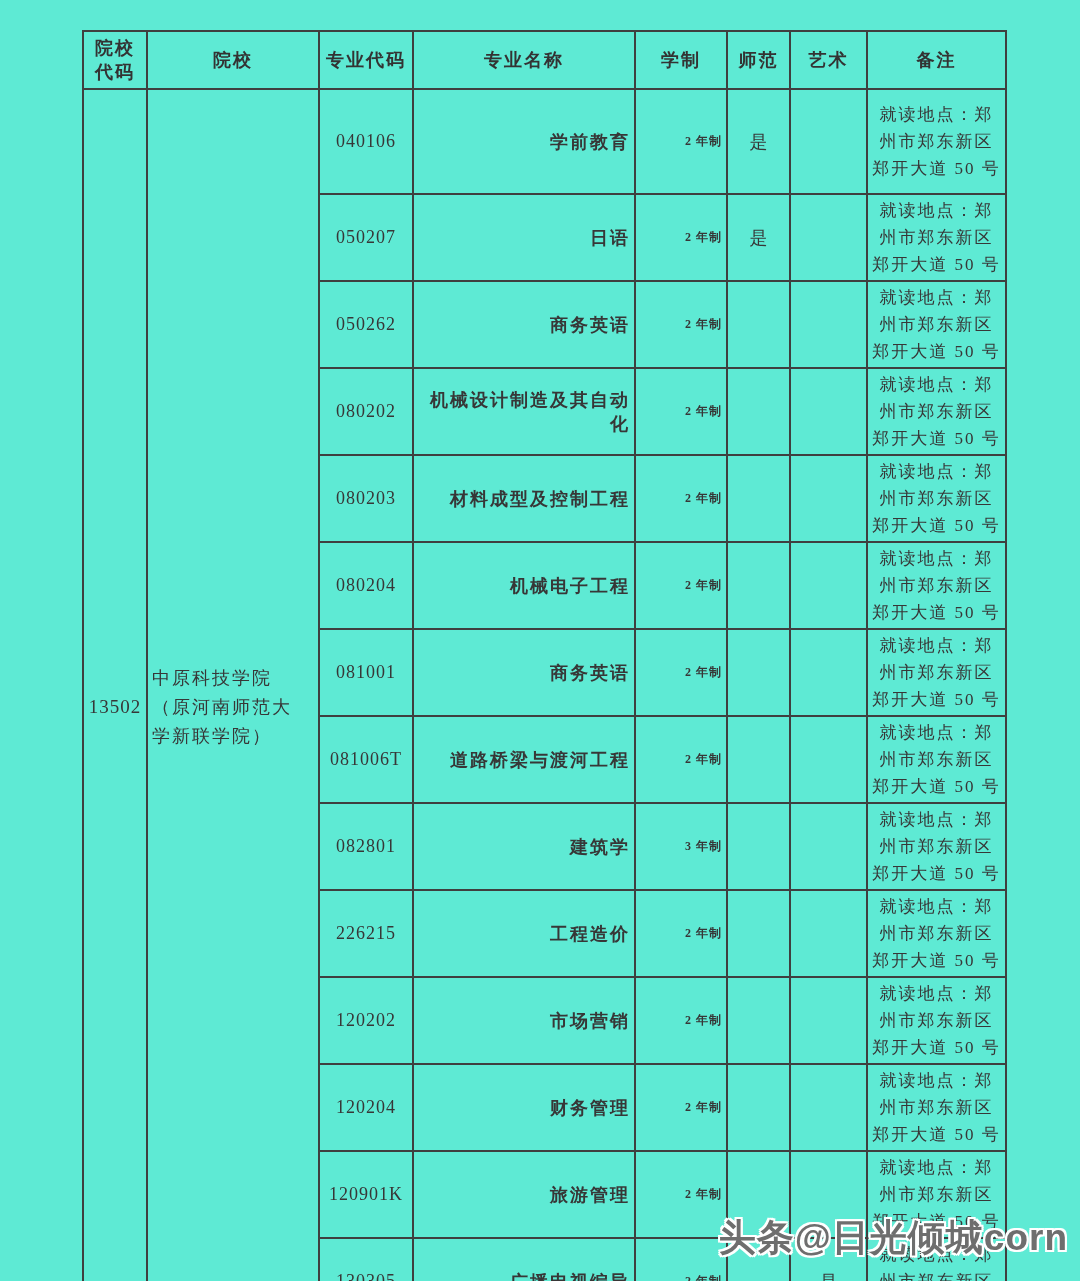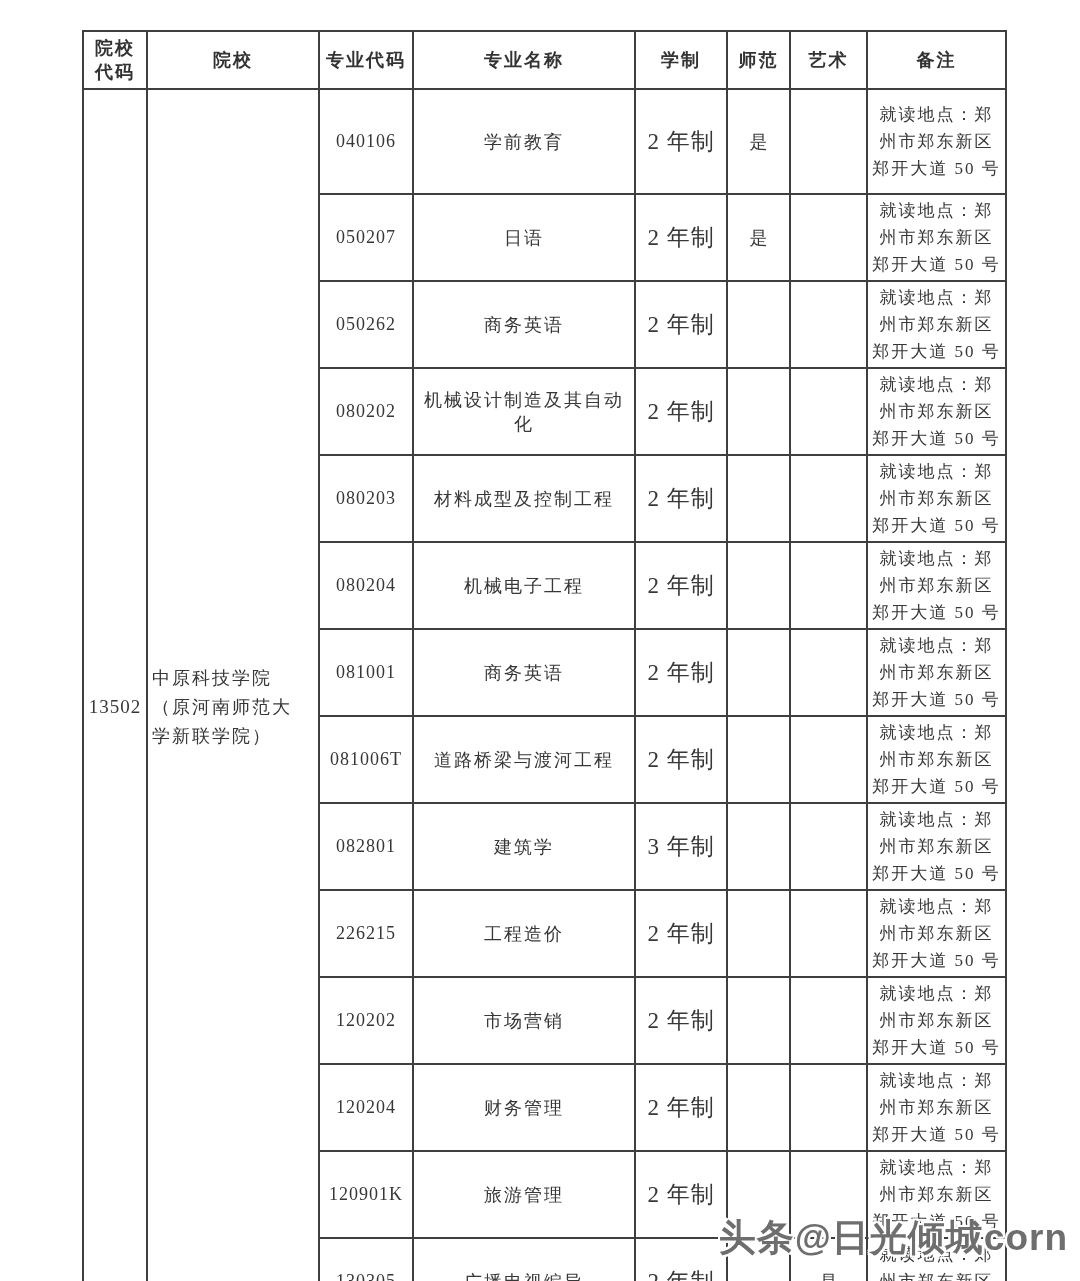--- a/index.html
+++ b/index.html
@@ -9,21 +9,21 @@
     height: 1281px;
     background: #ebeceb;
     font-family: "Liberation Serif", "DejaVu Serif", serif;
     color: #373737;
     overflow: hidden;
   }
   .page {
     position: relative;
     width: 1080px;
     height: 1281px;
-    background: #ffffff;
+    background: #5eead4;
   }
   table.majors {
     position: absolute;
     left: 82px;
     top: 30px;
     width: 923px;
     border-collapse: collapse;
     table-layout: fixed;
     background: transparent;
   }
@@ -58,29 +58,31 @@
     white-space: pre-line;
     line-height: 29px;
   }
   td.major-code {
     text-align: center;
     padding-left: 4px;
     font-size: 18px;
     letter-spacing: 1px;
   }
   td.major-name {
-    text-align: center;
+    text-align: right;
     padding-left: 8px;
     font-size: 18px;
     letter-spacing: 2px;
+    font-weight: bold;
   }
   td.duration {
-    text-align: center;
-    font-size: 23px;
-    letter-spacing: 1px;
+    text-align: right;
+    font-size: 12px;
+    letter-spacing: 1px;
+    font-weight: bold;
   }
   td.flag {
     text-align: center;
     font-size: 18px;
   }
   td.remark {
     text-align: center;
     font-size: 17px;
     letter-spacing: 2px;
     line-height: 27px;

